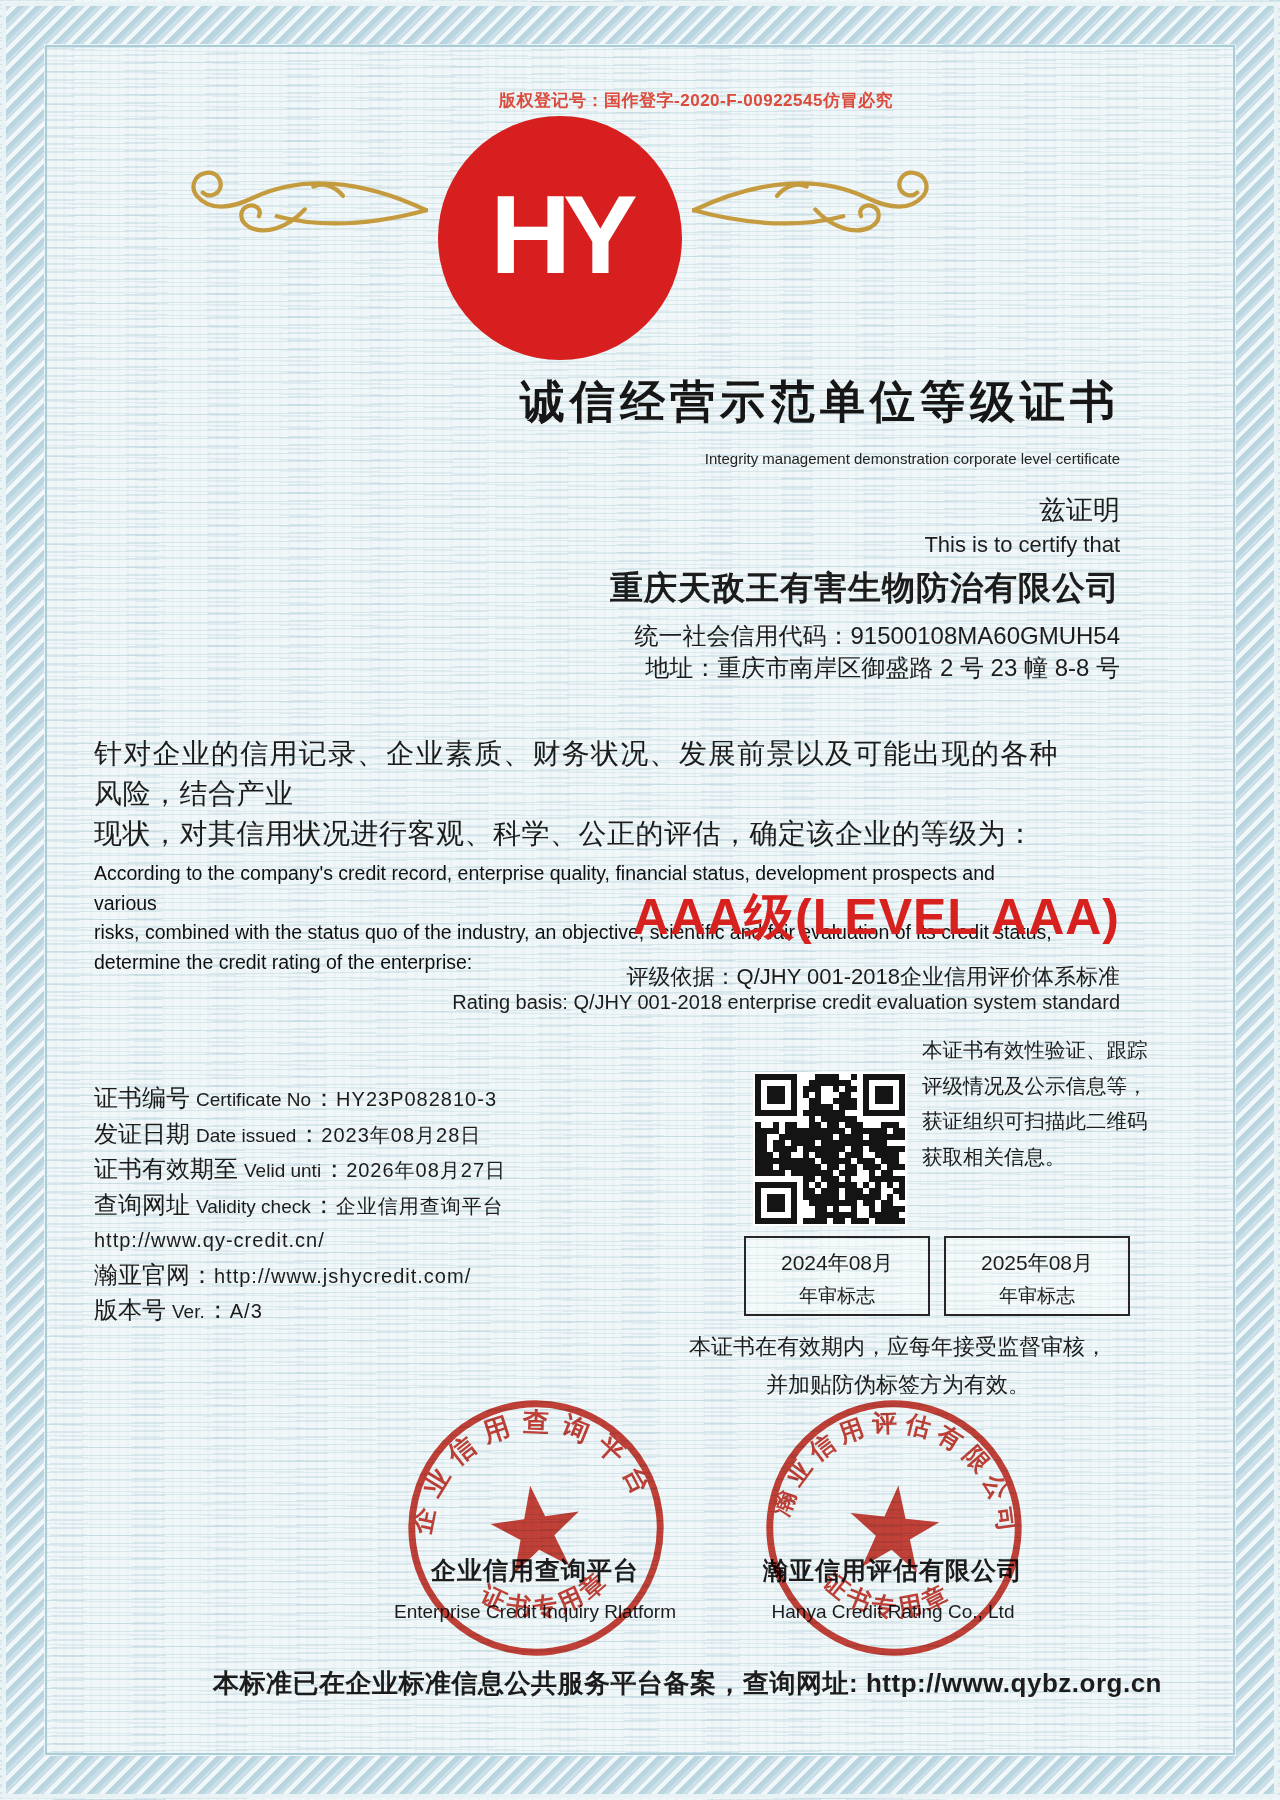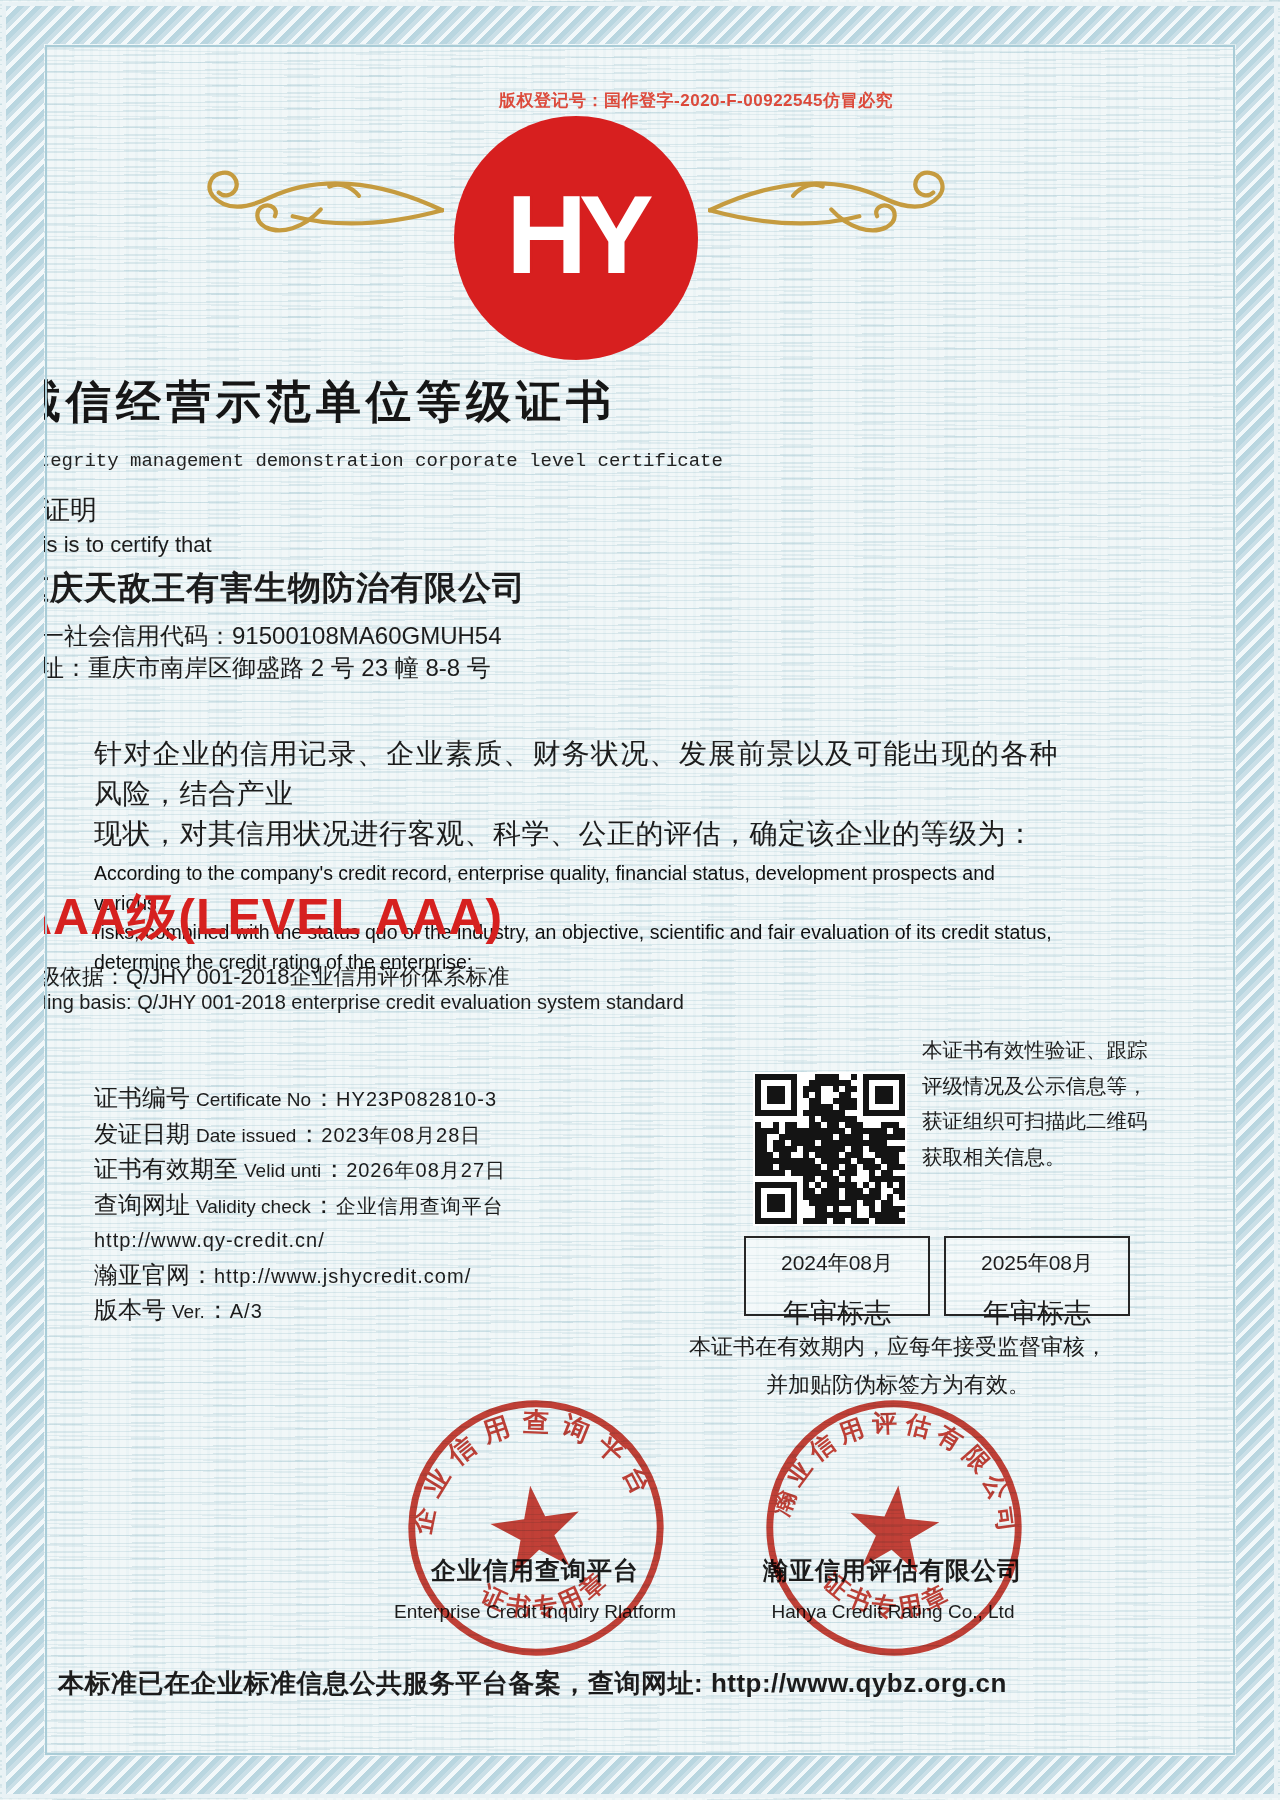--- a/index.html
+++ b/index.html
@@ -11,32 +11,32 @@
       repeating-linear-gradient(179.3deg, rgba(116,168,184,.20) 0 1.4px, rgba(255,255,255,0) 1.4px 8px),
       repeating-linear-gradient(180.8deg, rgba(116,168,184,.14) 0 1.4px, rgba(255,255,255,0) 1.4px 11px),
       repeating-linear-gradient(90deg, rgba(150,195,208,.07) 0 3px, rgba(255,255,255,0) 3px 9px);
   }
   .frame{position:absolute; inset:6px; pointer-events:none;
     border:38px solid;
     border-image:repeating-linear-gradient(135deg,#cadfe7 0 4px,#f2f8fa 4px 8px,#b9d6e0 8px 13px) 38;}
   .frame::after{content:""; position:absolute; inset:1px; border:2px solid #a9ccd7;}
   .frame::before{content:""; position:absolute; inset:-42px; border:4px solid #e9f2f5;}
   .abs{position:absolute;}
-  .ctr{left:16px; width:1120px; text-align:left;}
+  .ctr{left:0; width:1120px; text-align:right;}
   .copyright{top:89px; left:0; width:1280px; text-align:center; padding-left:112px; box-sizing:border-box;
     font-size:17px; font-weight:bold; color:#dc4a3b; letter-spacing:.5px;}
   .logo-row{top:116px; display:flex; justify-content:center; align-items:flex-start; gap:10px;}
   .logo-circle{width:244px; height:244px; border-radius:50%; background:#d71f1f; flex:0 0 auto;
     display:flex; align-items:center; justify-content:center;}
   .logo-circle span{color:#fff; font-size:112px; font-weight:bold; letter-spacing:-8px;
     text-shadow:3px 0 0 #d71f1f; transform:translateY(-4px);}
   .flourish{width:255px; height:96px; transform:translateY(42px);}
   .flourish.right{transform:translateY(42px) scaleX(-1);}
   .title{top:372px; font-size:45px; font-weight:bold; letter-spacing:5px; color:#161616;}
-  .subtitle{top:450px; font-size:19px; color:#222;font-family:Liberation Mono, monospace;}
+  .subtitle{top:450px; font-size:15px; color:#222;}
   .certify-cn{top:492px; font-size:27px;}
   .certify-en{top:532px; font-size:22px;}
   .company{top:566px; font-size:33px; font-weight:bold; letter-spacing:1px;}
   .code,.address{font-size:24px;}
   .code{top:620px;} .address{top:652px;}
   .statement{top:734px; left:94px; width:964px;}
   .statement .cn{font-size:28px; line-height:40px; letter-spacing:.5px; text-align:justify;}
   .statement .en{font-size:19.5px; line-height:29.5px; margin-top:5px; color:#101010;}
   .level{top:884px; font-size:50px; font-weight:bold; color:#d6211f; letter-spacing:1px;}
   .basis-cn{top:962px; font-size:22px;}
@@ -44,21 +44,21 @@
   .info{top:1082px; left:94px; width:600px;}
   .irow{line-height:32.5px; white-space:nowrap;}
   .irow .icn{font-size:24px;}
   .irow .ien{font-size:19px; margin:0 1px 0 6px;}
   .irow .ival{font-size:20px; letter-spacing:1px;}
   .qr{top:1072px; left:753px; width:154px; height:154px; background:#fff; padding:2px; box-sizing:border-box;}
   .qr-lines{top:1032px; left:922px; width:280px; font-size:20.5px; line-height:35.5px; text-align:justify;}
   .boxes{top:1236px; left:744px; display:flex; gap:14px;}
   .audit-box{width:182px; height:76px; border:2.5px solid #262626; text-align:center; background:rgba(255,255,255,.25);}
   .audit-box .b1{font-size:21px; margin-top:11px;}
-  .audit-box .b2{font-size:27px; margin-top:18px;}
+  .audit-box .b2{font-size:19px; margin-top:6px;}
   .note{top:1328px; left:648px; width:500px; text-align:center; font-size:22px; line-height:38px;}
   .org{top:1554px; width:410px; text-align:center; z-index:2;}
   .org .ocn{font-size:25px; font-weight:bold; letter-spacing:1px;}
   .org .oen{font-size:19px; margin-top:14px;}
   .org-left{left:330px;} .org-right{left:688px;}
   .seal{top:1390px; width:276px; height:276px; z-index:3; opacity:.88; mix-blend-mode:multiply;}
   .seal-left{left:398px; transform:rotate(-8deg);}
   .seal-right{left:756px; transform:rotate(6deg);}
   .footer{top:1666px; font-size:26px; font-weight:600; letter-spacing:.5px;padding-left:42px;}
 </style>

